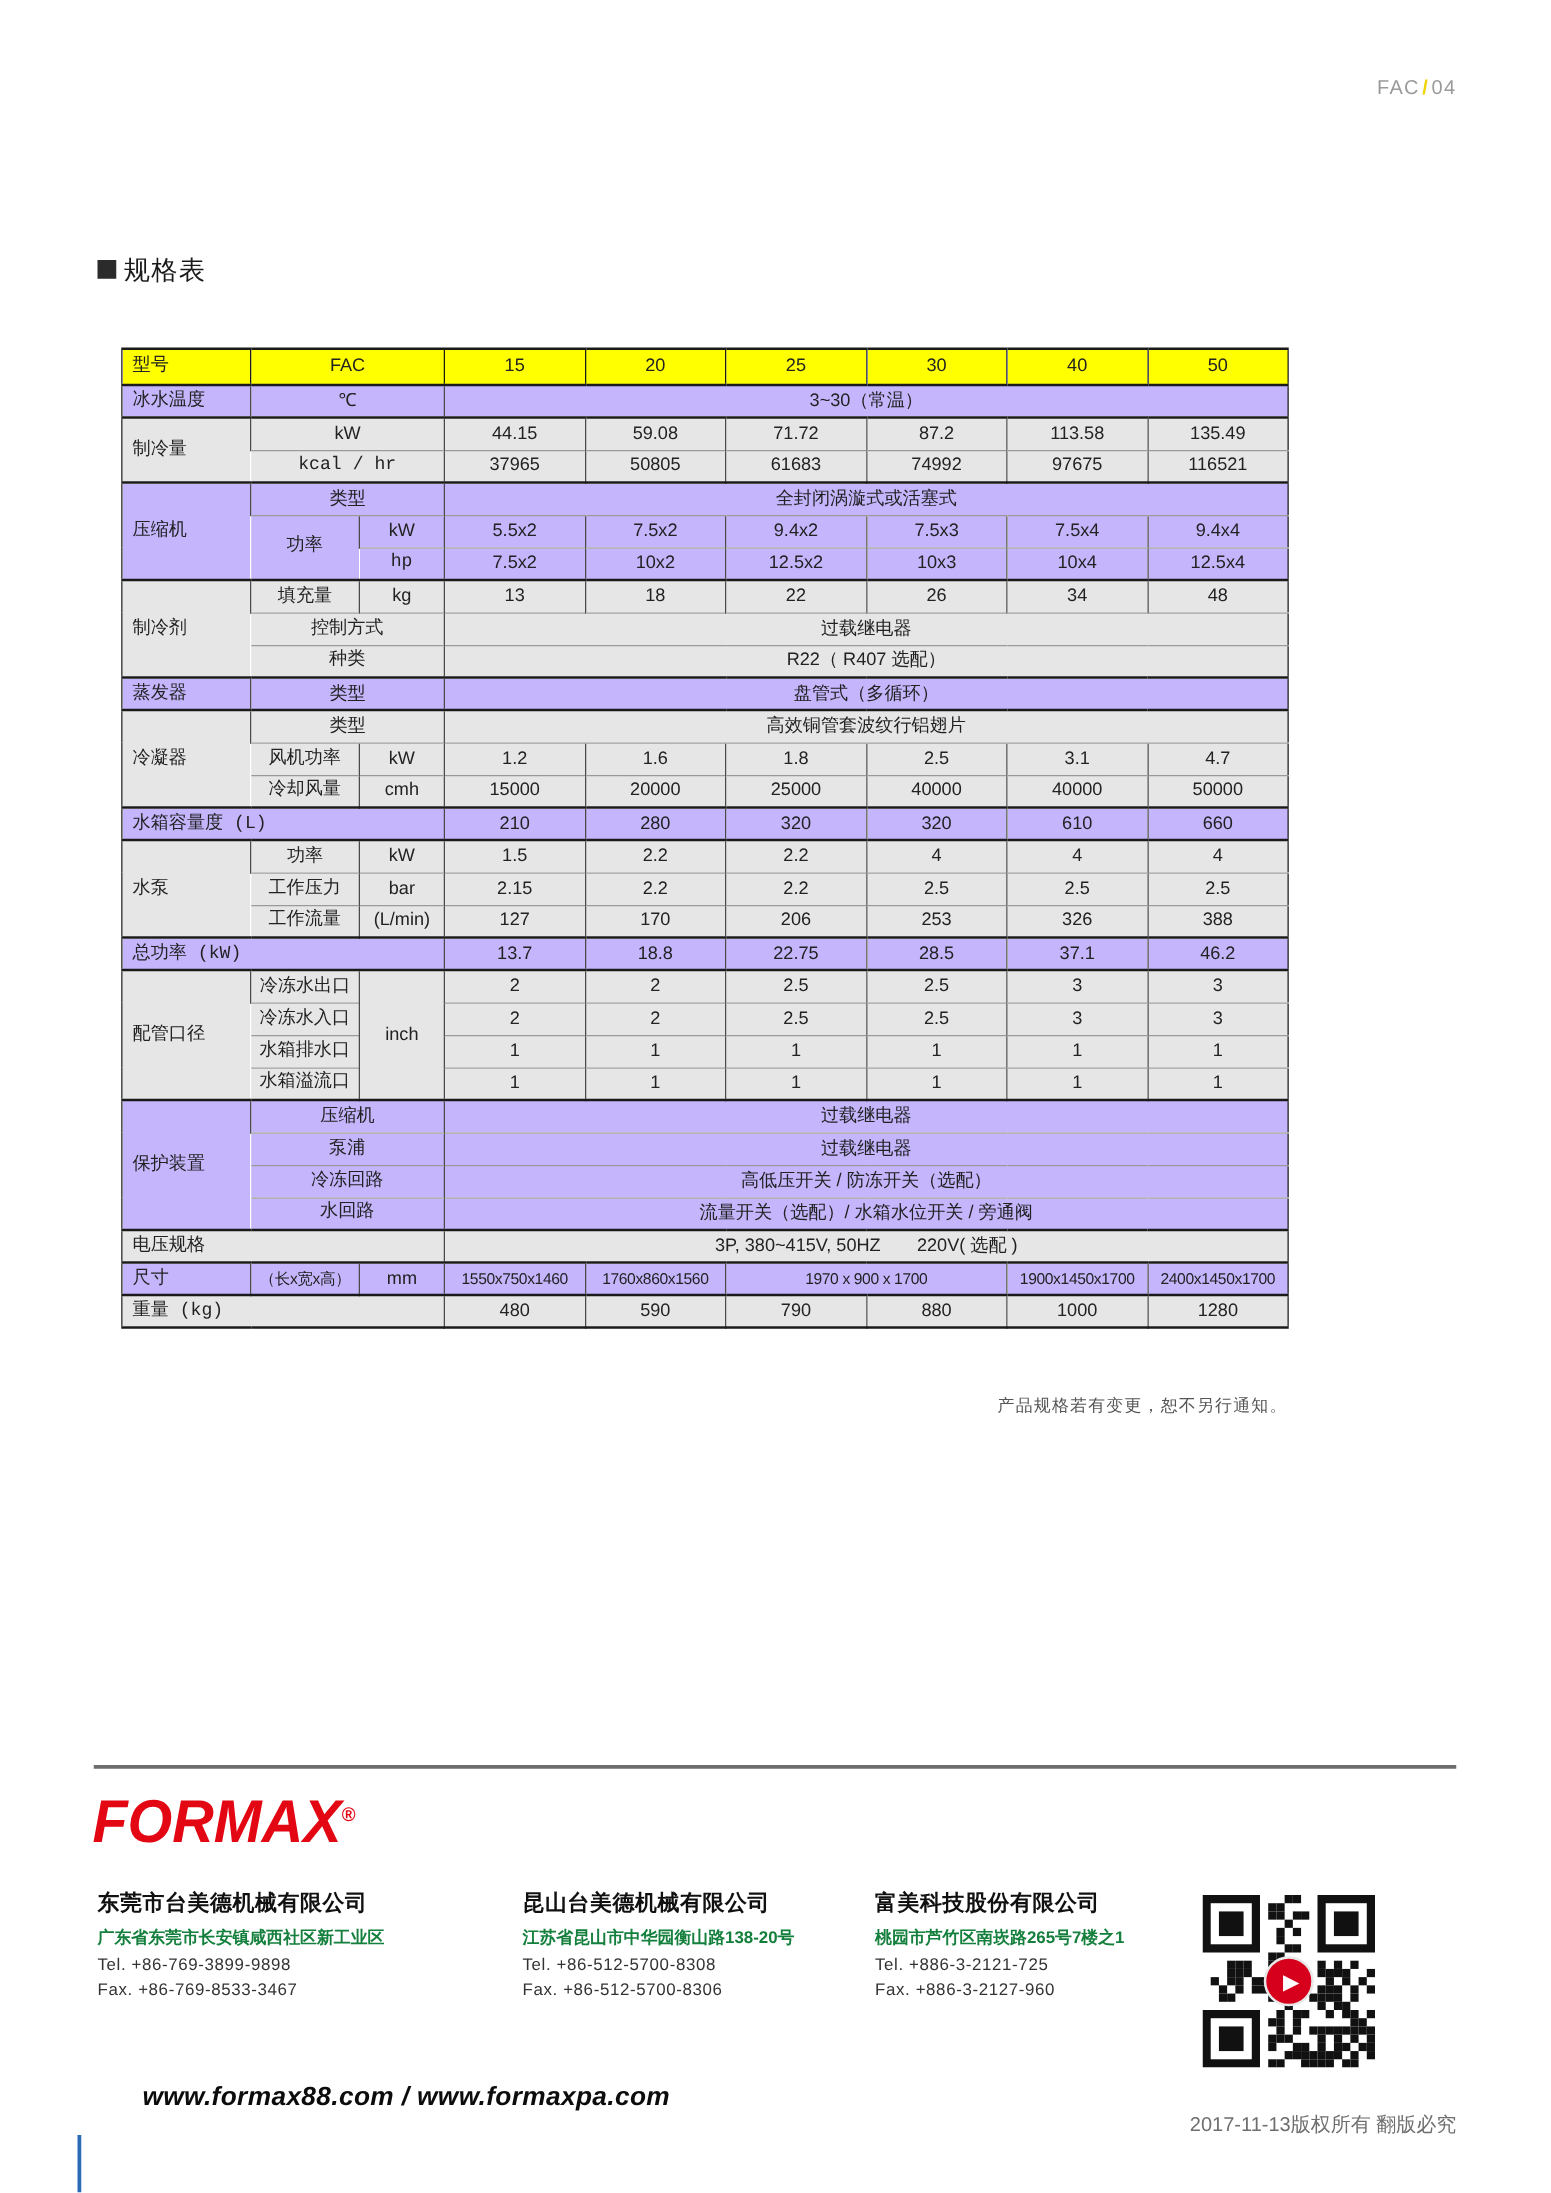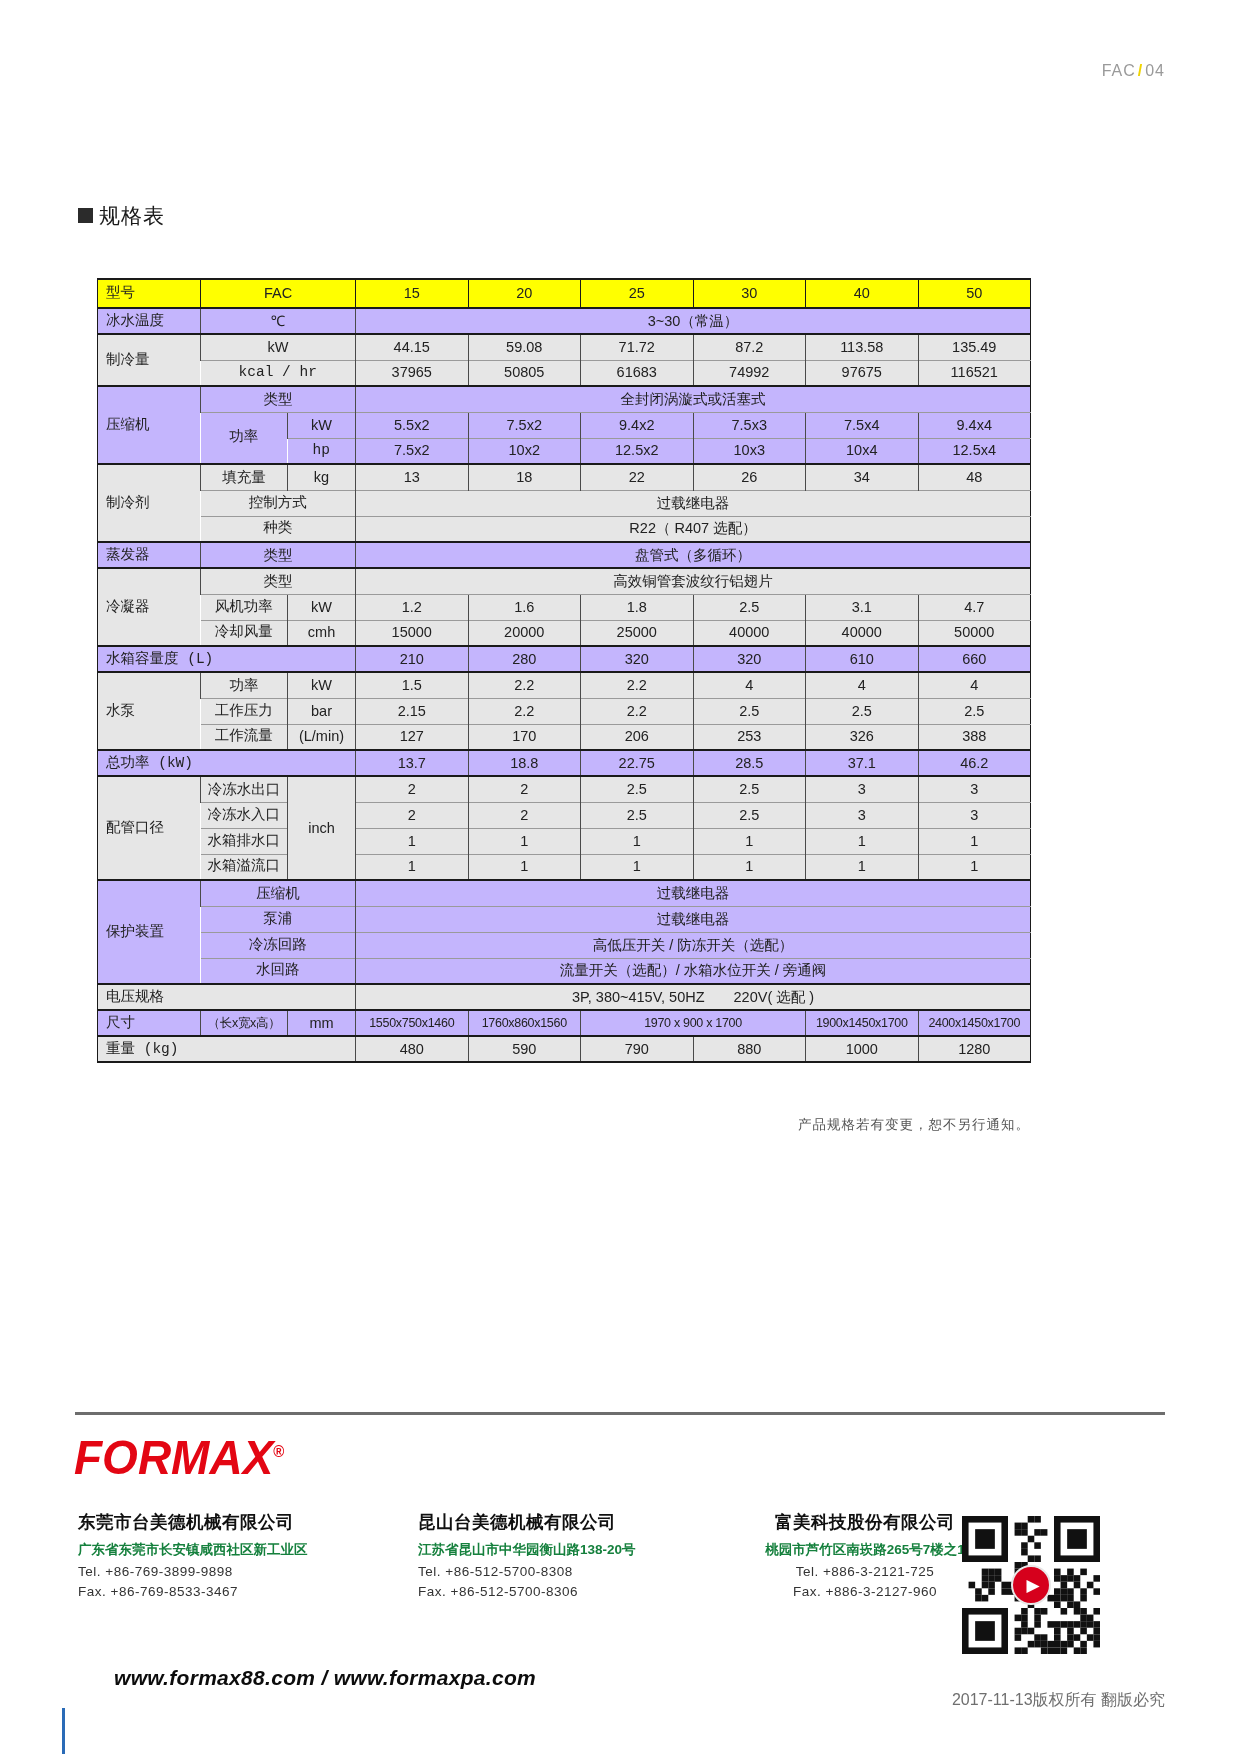--- a/index.html
+++ b/index.html
@@ -71,21 +71,21 @@
     transform:scaleY(1.05);
   }
   .logo .reg { font-size:15px; vertical-align:super; font-style:normal; }
 
   .company { position:absolute; top:1510px; width:330px; }
   .company .c-name { font-size:17.5px; font-weight:bold; color:#101010; letter-spacing:0.5px; }
   .company .c-addr { font-size:13.5px; font-weight:bold; color:#15803d; margin-top:7px; }
   .company .c-tel, .company .c-fax { font-size:13.5px; color:#333; margin-top:5px; letter-spacing:0.5px; }
   .company.c1 { left:78px; }
   .company.c2 { left:418px; }
-  .company.c3 { left:700px;text-align:center; }
+  .company.c3 { left:700px; }
 
   .qr {
     position:absolute; left:962px; top:1516px; width:138px; height:138px;
   }
   .qr svg { display:block; }
   .qr-play {
     position:absolute; left:50%; top:50%; width:40px; height:40px;
     transform:translate(-50%,-50%);
     background:#d6001c; border-radius:50%;
     display:flex; align-items:center; justify-content:center;

